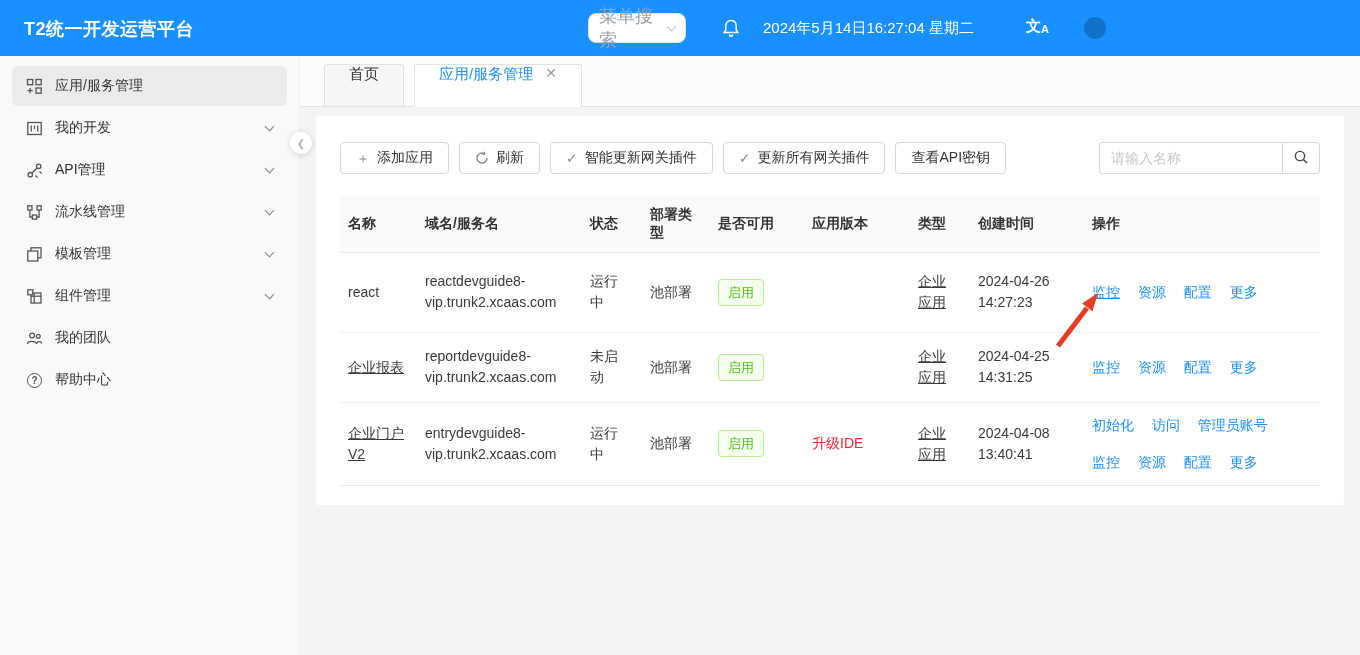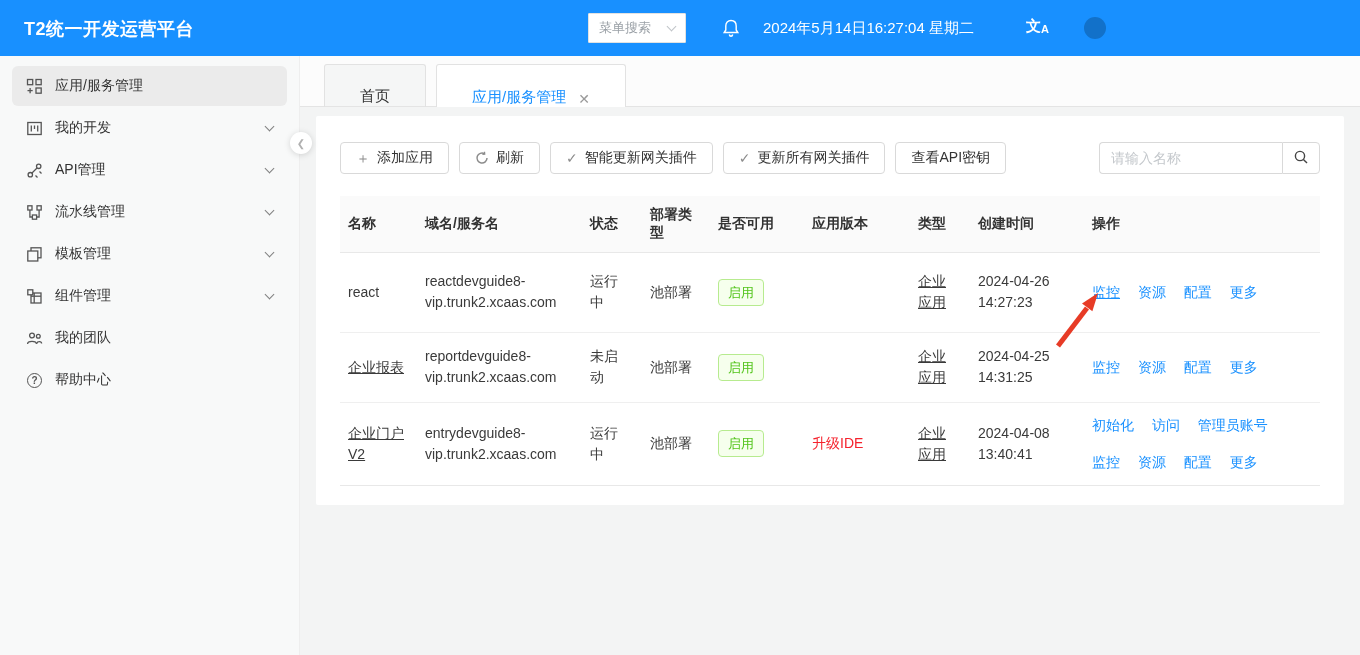--- a/index.html
+++ b/index.html
@@ -3,22 +3,22 @@
 <meta charset="utf-8">
 <style>
   * { margin:0; padding:0; box-sizing:border-box; }
   html,body { width:1360px; height:655px; overflow:hidden;
     font-family:"Liberation Sans","DejaVu Sans",sans-serif; background:#f3f4f4; }
 
   
   .topbar { position:relative; height:56px; background:#1890ff; color:#fff; }
   .brand { position:absolute; left:24px; top:17px; font-size:18px; font-weight:bold; letter-spacing:.5px; }
   .menu-select { position:absolute; left:588px; top:13px; width:98px; height:30px; background:#fff;
-    border:1px solid #e2e2e2; border-radius:1px; display:flex; align-items:center; justify-content:space-between;
-    padding:0 10px; color:#9aa0a6; font-size:13px; cursor:pointer;text-align:center; }
+    border:1px solid #e2e2e2; border-radius:8px; display:flex; align-items:center; justify-content:space-between;
+    padding:0 10px; color:#9aa0a6; font-size:18px; cursor:pointer; }
   .chev-down { width:7px; height:7px; border-right:1.4px solid #c0c4c8; border-bottom:1.4px solid #c0c4c8;
     transform:rotate(45deg); margin-top:-3px; }
   .bell { position:absolute; left:722px; top:18px; width:18px; height:20px; }
   .datetime { position:absolute; left:763px; top:19px; font-size:15px; color:#fff;text-align:right; }
   .translate { position:absolute; left:1026px; top:17px; font-size:14px; font-weight:bold; color:#fff; }
   .translate .big { font-size:15px; } .translate .small { font-size:11px; vertical-align:-2px; }
   .avatar { position:absolute; left:1084px; top:17px; width:22px; height:22px; border-radius:50%; background:#1271c9; }
   .username { position:absolute; left:1114px; top:21px; font-size:14px; color:#fff; }
 
   
@@ -34,21 +34,21 @@
     display:flex; align-items:center; justify-content:center; font-weight:bold; }
   .collapse-handle { position:absolute; left:290px; top:76px; width:22px; height:22px; background:#fff;
     border-radius:50%; box-shadow:0 1px 6px rgba(0,0,0,.15); display:flex; align-items:center; justify-content:center;
     color:#b0b0b0; font-size:10px; cursor:pointer; z-index:5; }
 
   .main { flex:1; position:relative; }
 
   
   .tabstrip { position:relative; height:51px; background:#fcfcfc; display:flex; align-items:flex-end; padding-left:24px; }
   .tabstrip::after { content:''; position:absolute; left:0; right:0; bottom:0; height:1px; background:#e4e4e4; }
-  .tab { position:relative; z-index:1; height:43px; display:flex; align-items:flex-end; padding:0 35px;
+  .tab { position:relative; z-index:1; height:43px; display:flex; align-items:flex-start; padding:0 24px;
     font-size:15px; border:1px solid #e2e2e2; border-radius:3px 3px 0 0; cursor:pointer; }
   .tab.inactive { background:#f5f6f6; color:#333; border-bottom:1px solid #e4e4e4; margin-right:10px; }
   .tab.active { background:#fff; color:#1890ff; border-bottom:none; }
   .tab .close { margin-left:12px; color:#999; font-size:14px; cursor:pointer; }
 
   
   .card { position:absolute; left:16px; right:16px; top:60px; height:389px; background:#fff; border-radius:2px; padding:26px 24px 0; }
   .toolbar { display:flex; gap:10px; align-items:center; }
   .btn { height:32px; display:inline-flex; align-items:center; gap:7px; padding:0 15px; background:#fff;
     border:1px solid #d9d9d9; border-radius:4px; font-size:14px; color:#333; cursor:pointer; }

